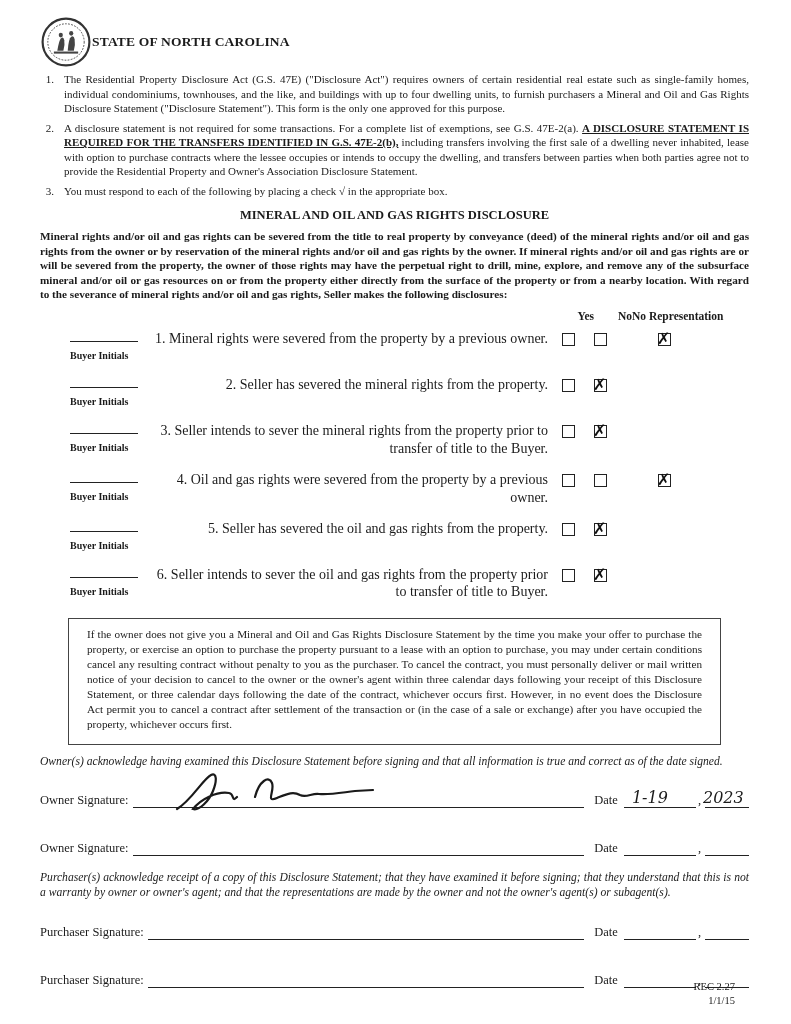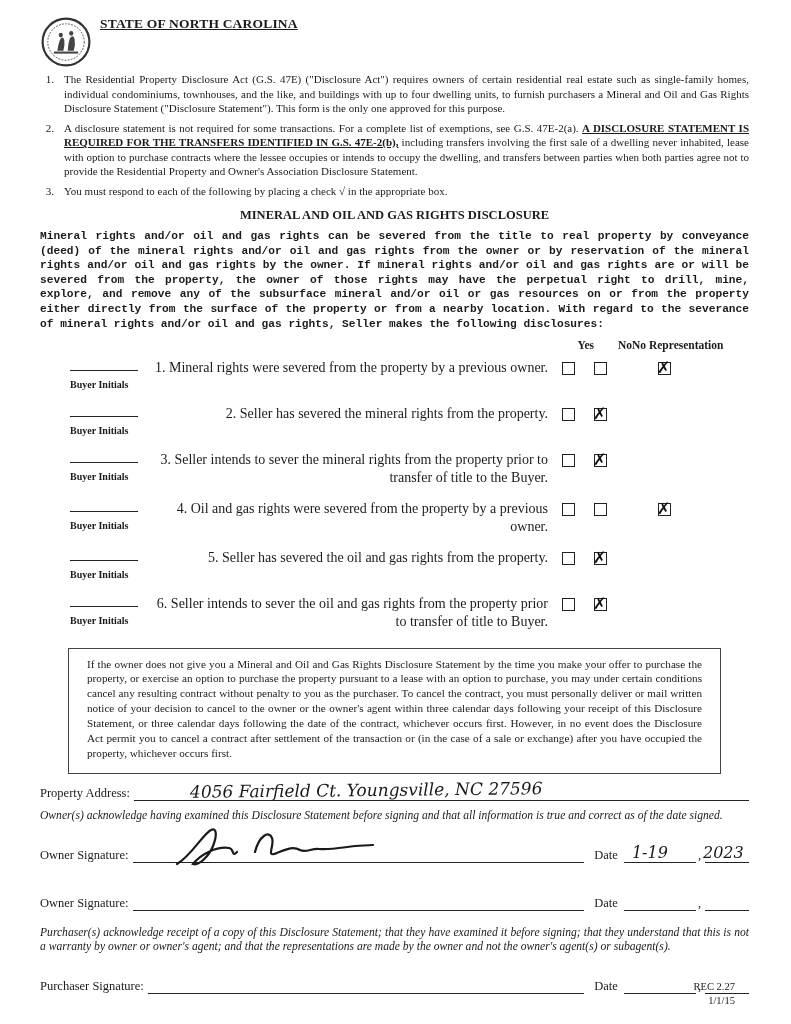--- a/index.html
+++ b/index.html
@@ -7,33 +7,33 @@
     position:relative;
     width:791px;height:1024px;
     background:#ffffff;
     font-family:"Liberation Serif", serif;
     color:#1b1b1b;
     box-sizing:border-box;
     padding:16px 42px 0 40px;
     overflow:hidden;
   }
   
-  .hdr{display:flex;gap:8px;margin-bottom:4px;text-decoration:underline;}
+  .hdr{display:flex;align-items:center;gap:0;margin-bottom:4px;}
   .seal{width:52px;height:52px;flex:0 0 auto;}
   .hdr-titles{font-weight:bold;font-size:13.5px;line-height:1.25;letter-spacing:.2px;}
   
   .center-head{text-align:center;font-weight:bold;font-size:12.5px;margin:10px 0 6px 0;}
   
   .instr{font-size:11px;line-height:1.32;text-align:justify;}
   .instr-item{display:flex;gap:10px;margin-bottom:5px;}
   .instr-num{flex:0 0 14px;text-align:right;}
   .instr-body{flex:1;}
   .u-bold{font-weight:bold;text-decoration:underline;}
   
-  .intro{font-weight:bold;font-size:11.2px;line-height:1.3;text-align:justify;margin:2px 0 8px 0;font-family:Liberation Mono, monospace;}
+  .intro{font-weight:bold;font-size:11.2px;line-height:1.3;text-align:justify;margin:2px 0 8px 0;}
   
   .disc-grid{display:grid;grid-template-columns:110px 412px 32px 38px 1fr;column-gap:0;}
   .col-head{font-weight:bold;font-size:11.5px;padding-bottom:8px;}
   .col-head.yes,.col-head.no{text-align:right;}
   .q-row{display:contents;}
   .q-cell{padding-bottom:13px;}
   .initials{padding-top:11px;padding-left:30px;}
   .init-inner{display:inline-block;}
   .init-line{display:block;border-top:1.2px solid #222;width:68px;height:3px;}
   .init-label{font-weight:bold;font-size:10px;text-align:right;}
@@ -166,26 +166,20 @@
       <div class="q-cell cb-cell"><span class="cb"></span></div>
       <div class="q-cell cb-cell"><span class="cb checked"></span></div>
       <div class="q-cell cb-cell"></div>
     </div>
   </div>
 
   <div class="note-box">
     <div class="note-body">If the owner does not give you a Mineral and Oil and Gas Rights Disclosure Statement by the time you make your offer to purchase the property, or exercise an option to purchase the property pursuant to a lease with an option to purchase, you may under certain conditions cancel any resulting contract without penalty to you as the purchaser. To cancel the contract, you must personally deliver or mail written notice of your decision to cancel to the owner or the owner's agent within three calendar days following your receipt of this Disclosure Statement, or three calendar days following the date of the contract, whichever occurs first. However, in no event does the Disclosure Act permit you to cancel a contract after settlement of the transaction or (in the case of a sale or exchange) after you have occupied the property, whichever occurs first.</div>
   </div>
 
-  <div class="field-row">
-    <span class="field-label">Property Address:</span>
-    <span class="wline">
-      <span class="hand">4056 Fairfield Ct.  Youngsville, NC  27596</span>
-    </span>
-  </div>
 
 
   <p class="ack">Owner(s) acknowledge having examined this Disclosure Statement before signing and that all information is true and correct as of the date signed.</p>
 
   <div class="sig-row">
     <span class="field-label">Owner Signature:</span>
     <span class="sig-line">
       <svg class="sig-svg" width="210" height="44" viewBox="0 0 210 44">
         <path d="M4 40 C 18 32, 30 10, 38 6 C 44 3, 44 12, 40 22 C 36 32, 26 42, 20 40 C 28 30, 44 22, 56 24 C 62 25, 58 34, 64 28 M82 28 C 86 12, 96 6, 99 14 C 102 22, 92 34, 104 29 C 114 25, 120 22, 127 26 C 133 29, 139 24, 146 25 C 156 26, 166 24, 182 22 L 200 21" fill="none" stroke="#1a1a1a" stroke-width="2.2" stroke-linecap="round"></path>
       </svg>

